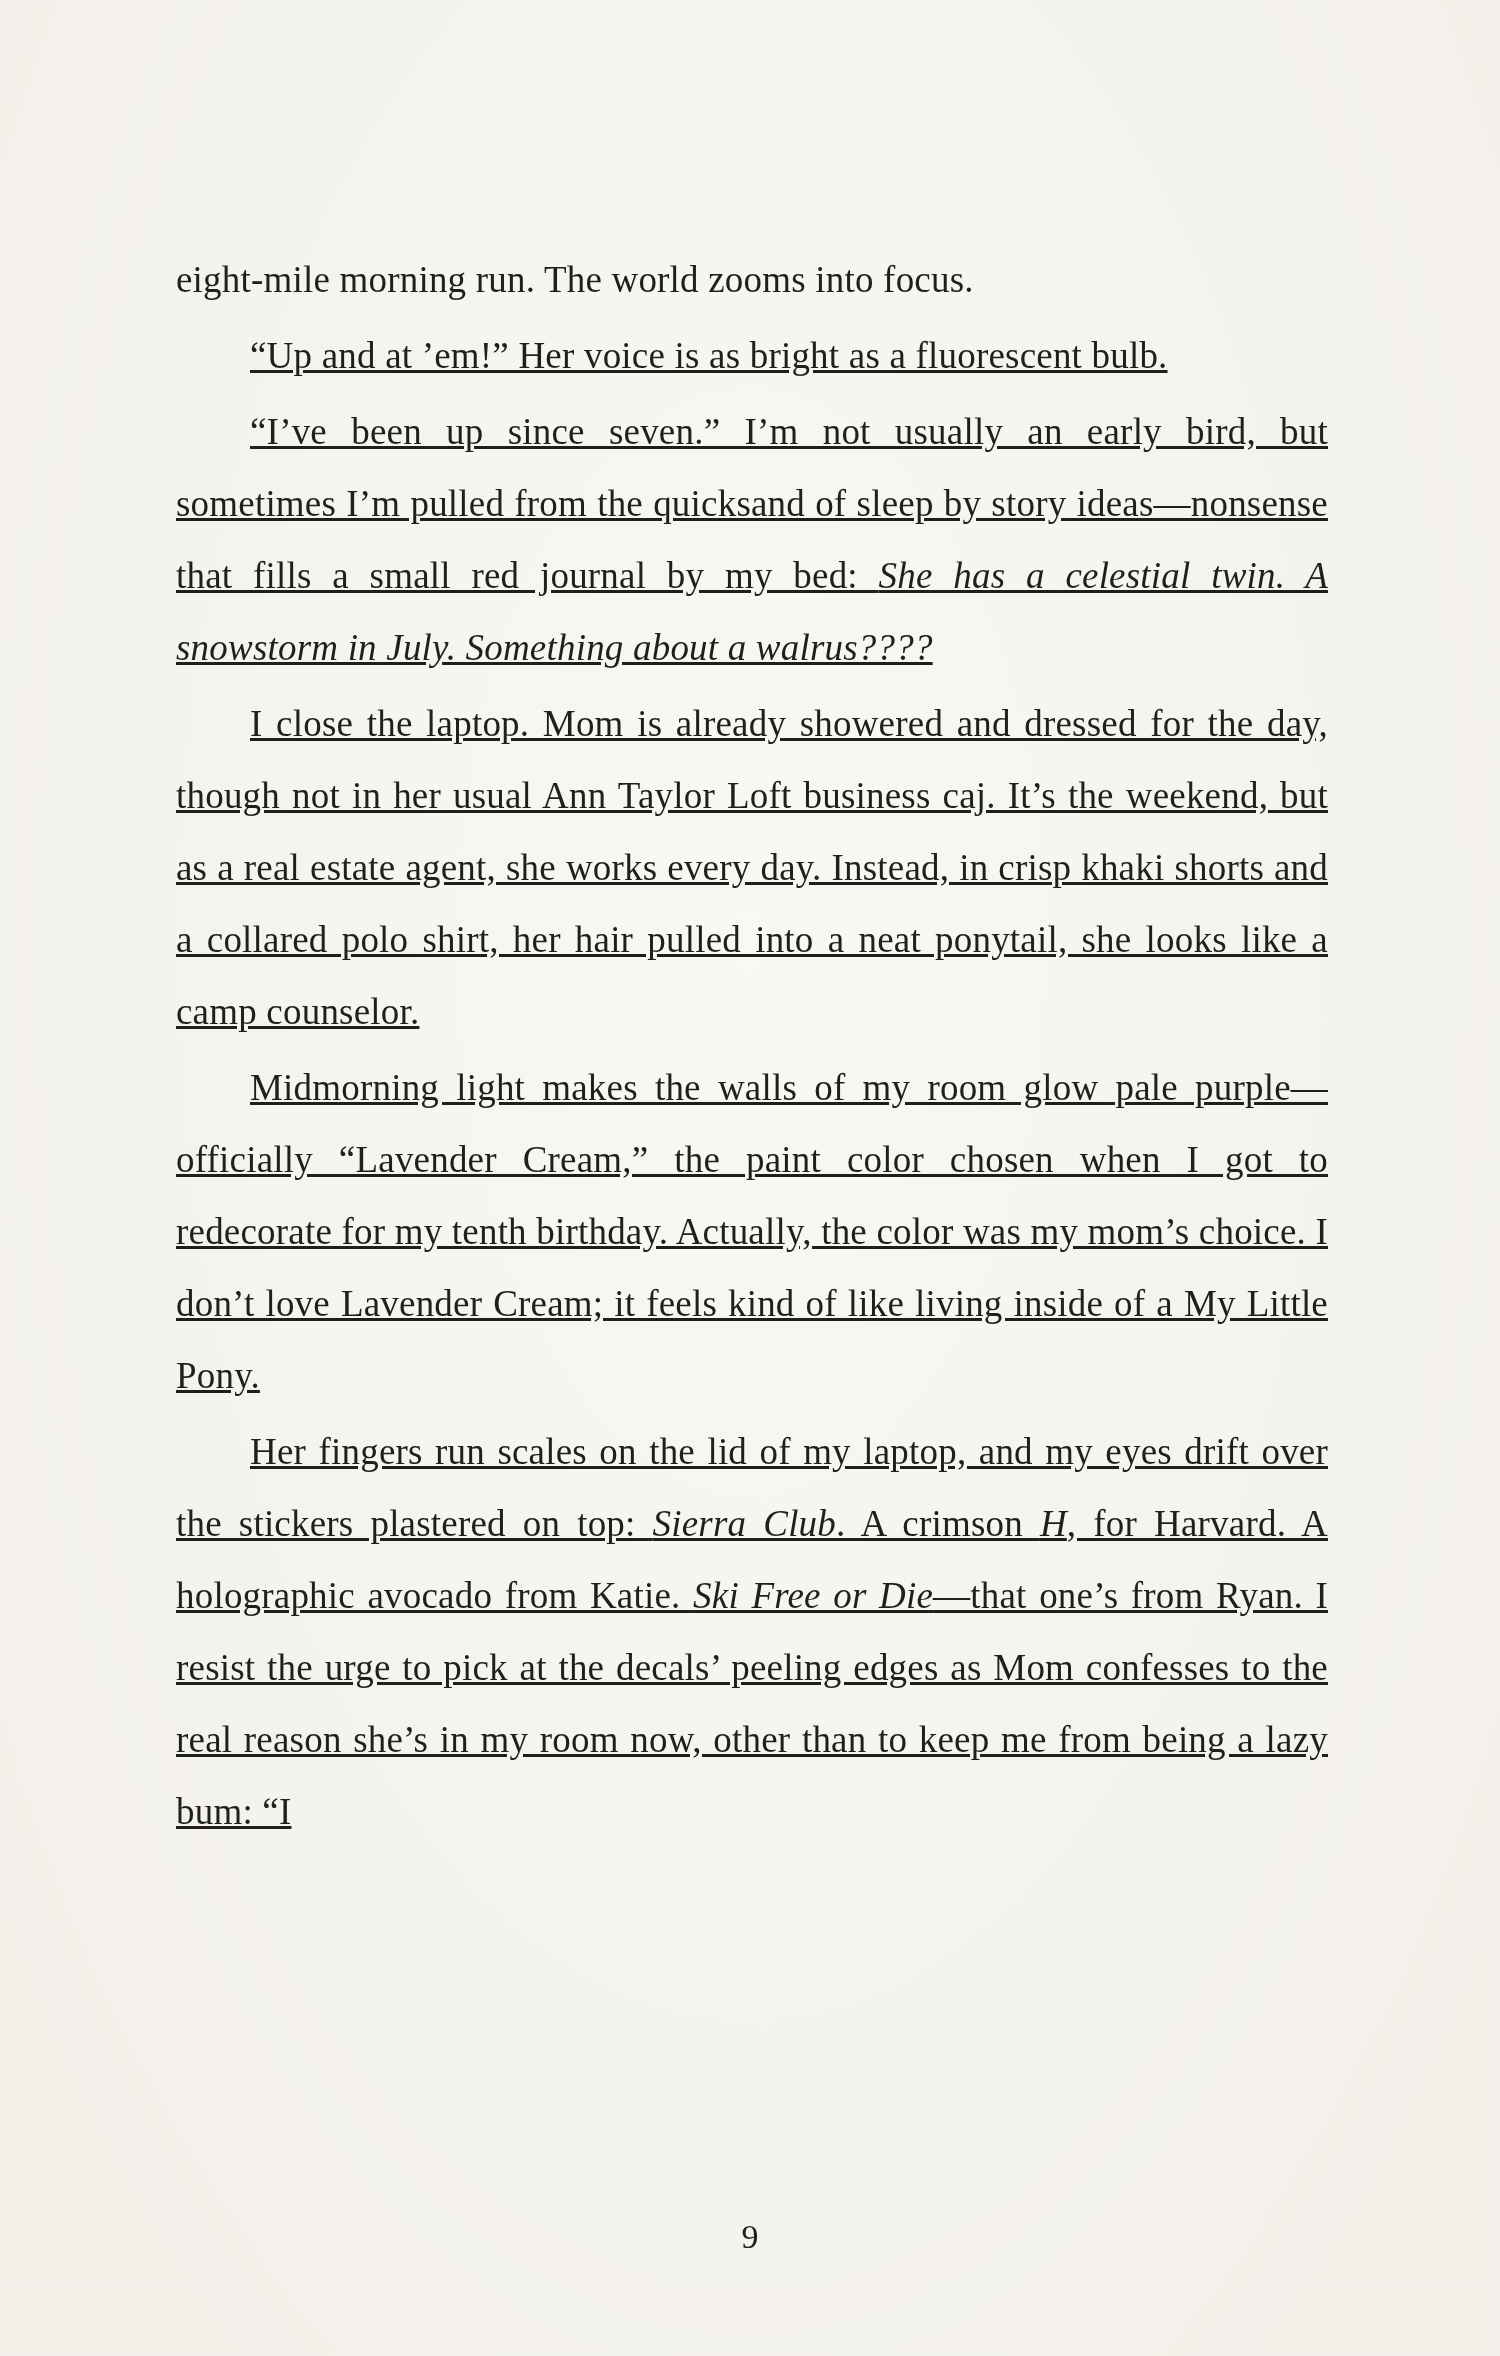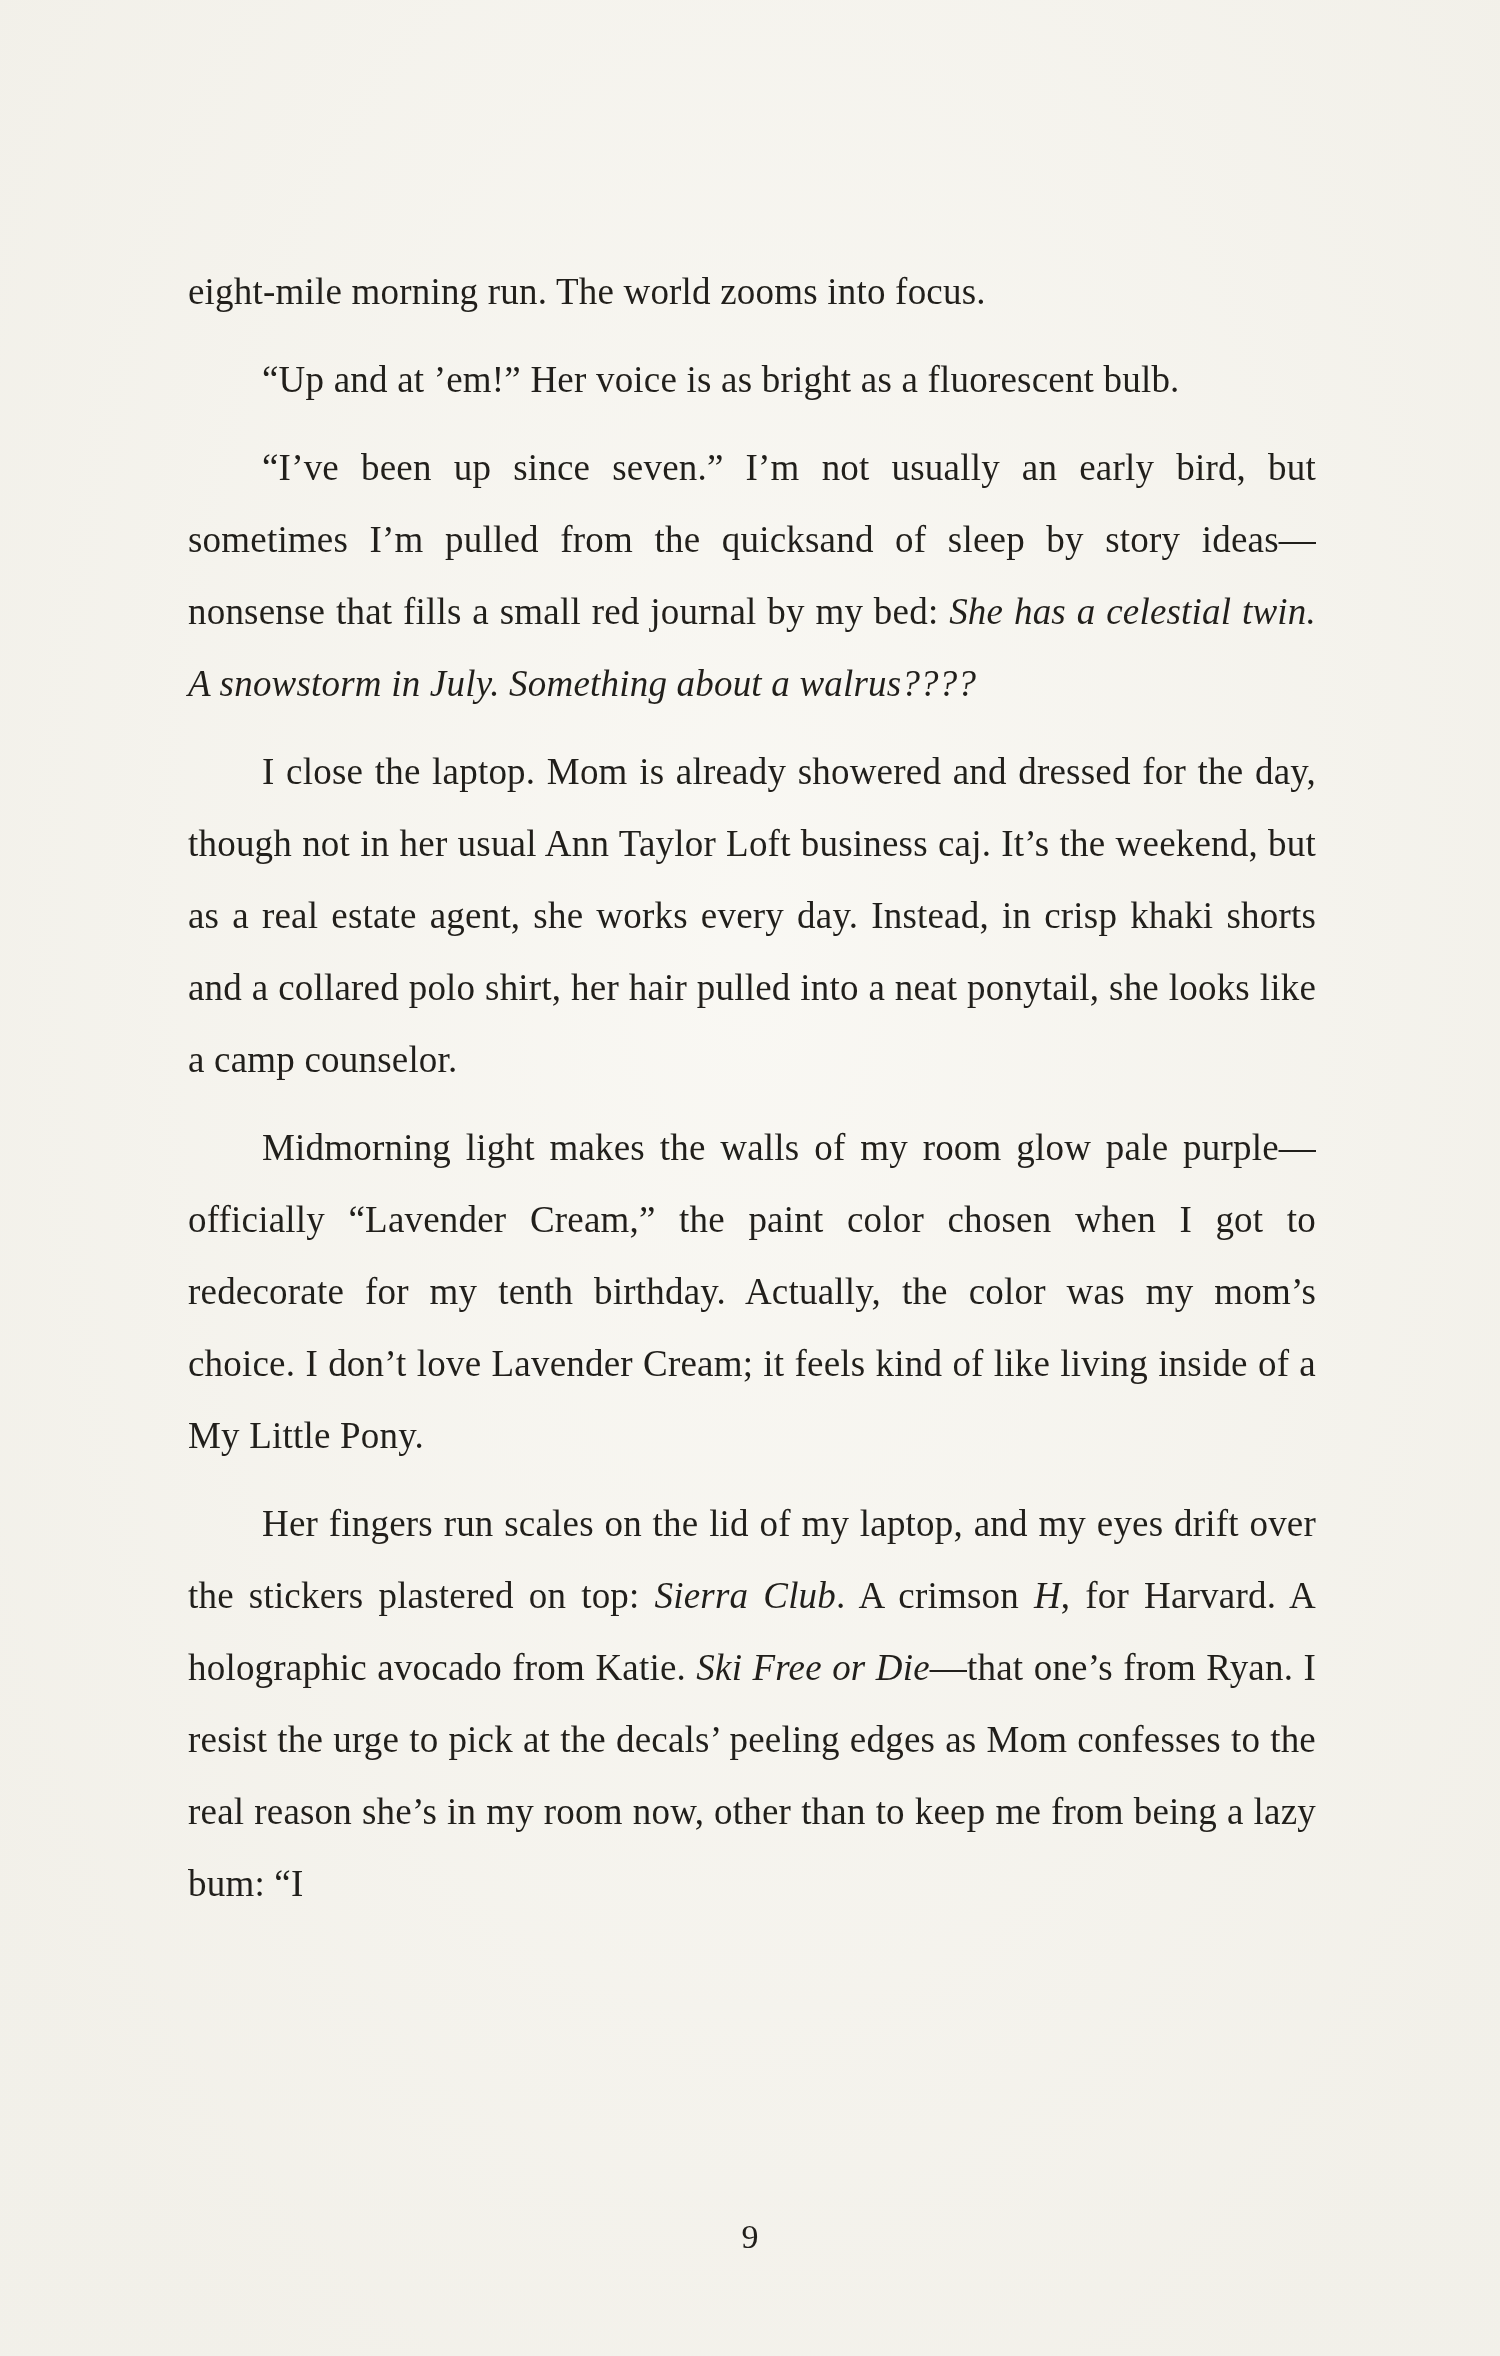--- a/index.html
+++ b/index.html
@@ -26,25 +26,26 @@
     left: 172px;
     top: 240px;
     width: 1160px;
     color: #211f1b;
     font-size: 37px;
     line-height: 72px;
     text-align: justify;
     letter-spacing: 0.2px;
   }
   .page-text p {
-    margin: 16px;
+    margin: 4px;
     padding: 0;
   }
   .page-text p.indent {
     text-indent: 74px;
+    text-decoration: underline;
   }
   .italic {
     font-style: italic;
   }
   .page-number {
     position: absolute;
     left: 0;
     top: 2218px;
     width: 100%;
     text-align: center;

